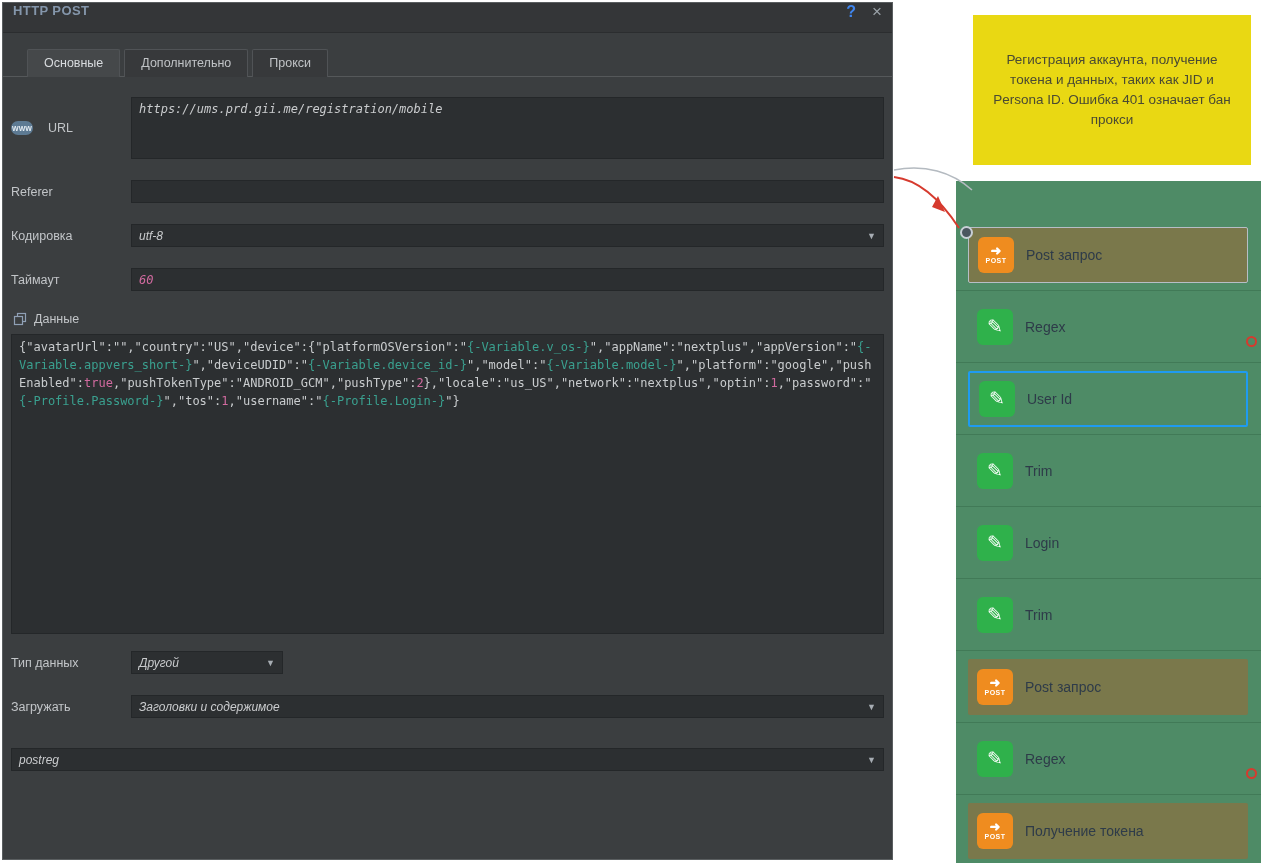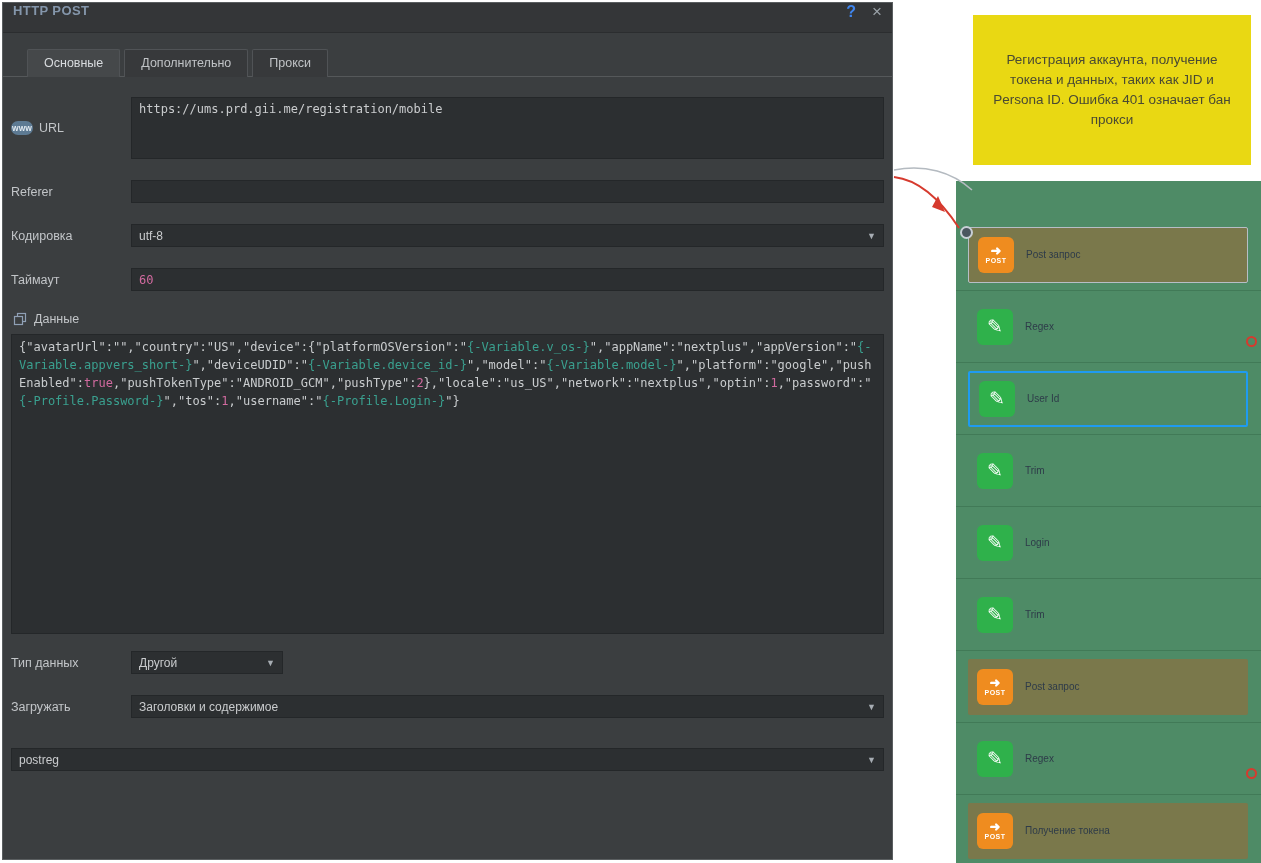--- a/index.html
+++ b/index.html
@@ -29,26 +29,27 @@
     background:#37393b; border:1px solid #505356; border-bottom:none;
     border-radius:2px 2px 0 0; position:relative; top:1px;
   }
   .tab.active { background:#45484a; color:#d8dbde; }
 
   .content { padding:20px 8px 0 8px; }
 
   .row { display:flex; align-items:center; margin-bottom:21px; }
   .label-col {
     flex:0 0 120px; font-size:12.5px; color:#c2c5c8;
-    display:flex; gap:6px;
+    display:flex; gap:15px;
   }
   .field {
     flex:1; background:#2c2f31; border:1px solid #242729; height:23px;
     display:flex; align-items:center; padding:0 7px; font-size:12px; color:#caccce;
     position:relative;
+    font-style:italic;
   }
   .mono { font-family:"DejaVu Sans Mono", monospace; }
   .multiline { height:62px; align-items:flex-start; padding-top:4px; }
   .caret { position:absolute; right:7px; top:50%; transform:translateY(-50%); color:#a7adb3; font-size:9px; }
   .pink { color:#d16a9f; }
   .violet { color:#c97fb5; }
 
   .sec-label { display:flex; align-items:center; gap:7px; font-size:12.5px; color:#c2c5c8; margin:0 0 8px 2px; }
 
   .databox {
@@ -95,21 +96,21 @@
   .sel-frame { border:1px solid #b7bec6; }
   .sel-blue  { border:2px solid #1f9bf0; }
   .action-icon {
     width:36px; height:36px; border-radius:6px; flex:0 0 36px;
     display:flex; flex-direction:column; align-items:center; justify-content:center;
   }
   .icon-post { background:#ef8c1f; }
   .icon-post .arrow { color:#fff; font-size:13px; line-height:12px; font-weight:bold; }
   .icon-post .post-txt { color:#fff; font-size:7px; font-weight:bold; letter-spacing:.5px; }
   .icon-pencil { background:#2fb14b; color:#fff; font-size:19px; line-height:19px; }
-  .action-label { font-size:10px; color:#2e3b49; }
+  .action-label { font-size:14px; color:#2e3b49; }
 
   
   .wires { position:absolute; left:0; top:0; width:1261px; height:863px; pointer-events:none; }
   .connector {
     position:absolute; left:960px; top:226px; width:13px; height:13px; border-radius:50%;
     border:2px solid #c8cfd6; background:#4b565f;
   }
   .edge-dot {
     position:absolute; width:11px; height:11px; border-radius:50%;
     border:2px solid #d63a2e; background:transparent;

